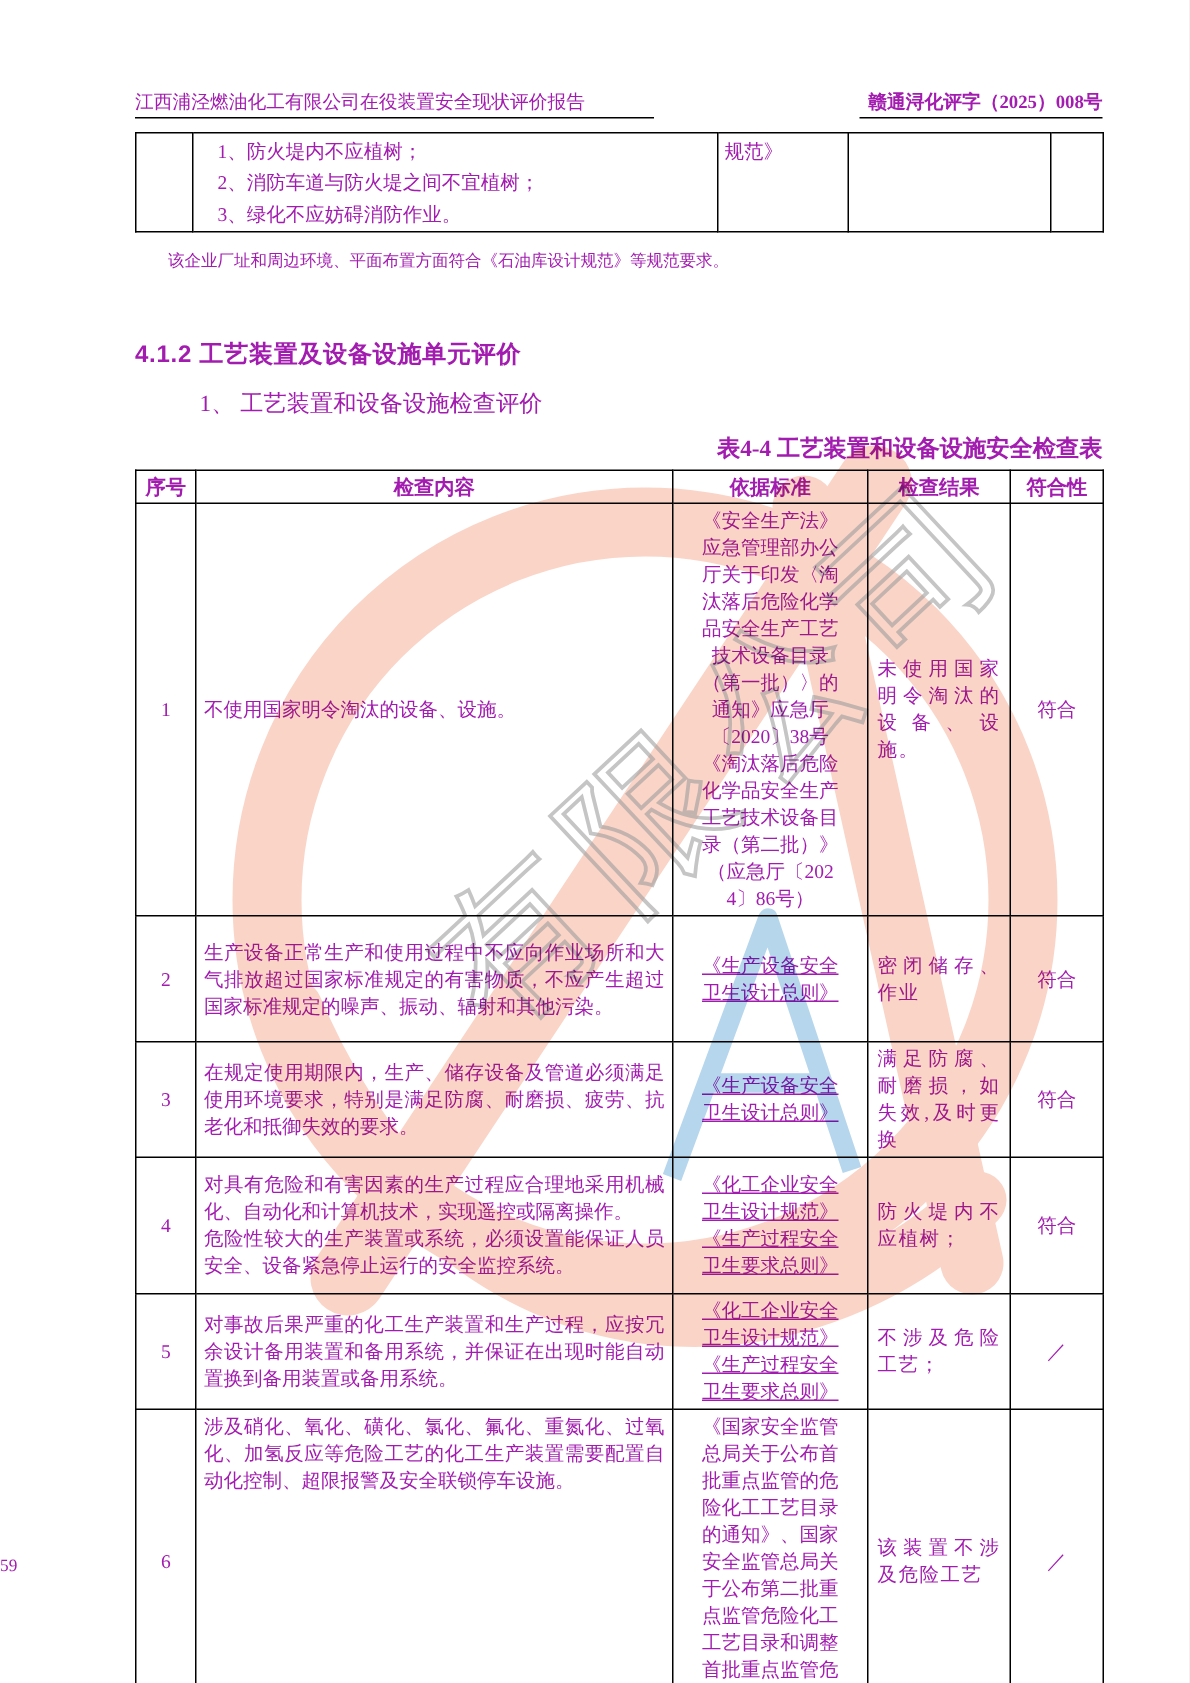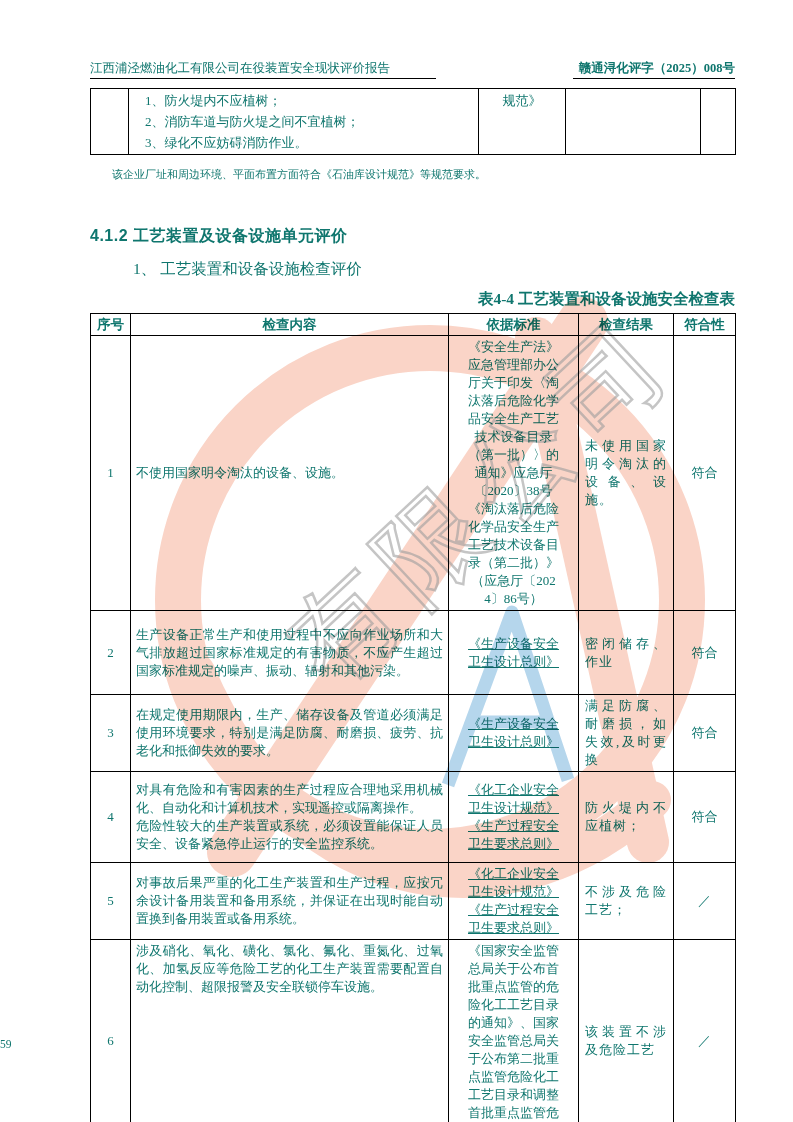--- a/index.html
+++ b/index.html
@@ -3,38 +3,38 @@
 <meta charset="utf-8">
 <style>
   html,body{margin:0;padding:0;background:#e8e8e8;}
   .page{
     position:relative;
     width:793px;height:1122px;
     background:#ffffff;
     margin:0 auto;
     overflow:hidden;
     font-family:"Liberation Serif","DejaVu Serif",serif;
-    color:#0f766e;
+    color:#a21caf;
   }
   
   .hdr{
     position:absolute;top:60px;left:90px;width:645px;
     display:flex;justify-content:space-between;align-items:flex-end;
     font-size:12.5px;line-height:16px;
   }
   .hdr .hl{border-bottom:1.5px solid #000;padding:0 46px 2px 0;}
   .hdr .hr{border-bottom:1.5px solid #000;padding:0 0 2px 6px;font-weight:bold;}
   
   table{border-collapse:collapse;table-layout:fixed;background:transparent;}
   td{border:1px solid #000;font-size:13px;line-height:18px;padding:1px 4px;
      vertical-align:middle;overflow:hidden;word-break:break-all;}
   .toptable{position:absolute;top:88px;left:90px;width:645px;height:67px;}
   .toptable td{vertical-align:top;line-height:21px;}
   .toptable .tcont{padding-left:16px;}
-  .toptable .tstd{text-align:center;}
+  .toptable .tstd{text-align:left;}
   .maintable{position:absolute;top:313px;left:90px;width:645px;}
   .maintable td.hc{font-weight:bold;text-align:center;font-size:13.5px;padding:1px 0;}
   .c-no{text-align:center;}
   .c-content{text-align:justify;white-space:pre-line;padding:2px 5px;}
   .c-std{text-align:center;white-space:pre-line;padding:2px 19px;}
   .c-res{text-align:justify;padding:2px 6px;letter-spacing:1px;}
   .c-conf{text-align:center;}
   .u{text-decoration:underline;}
   .vtop{vertical-align:top;}
   

